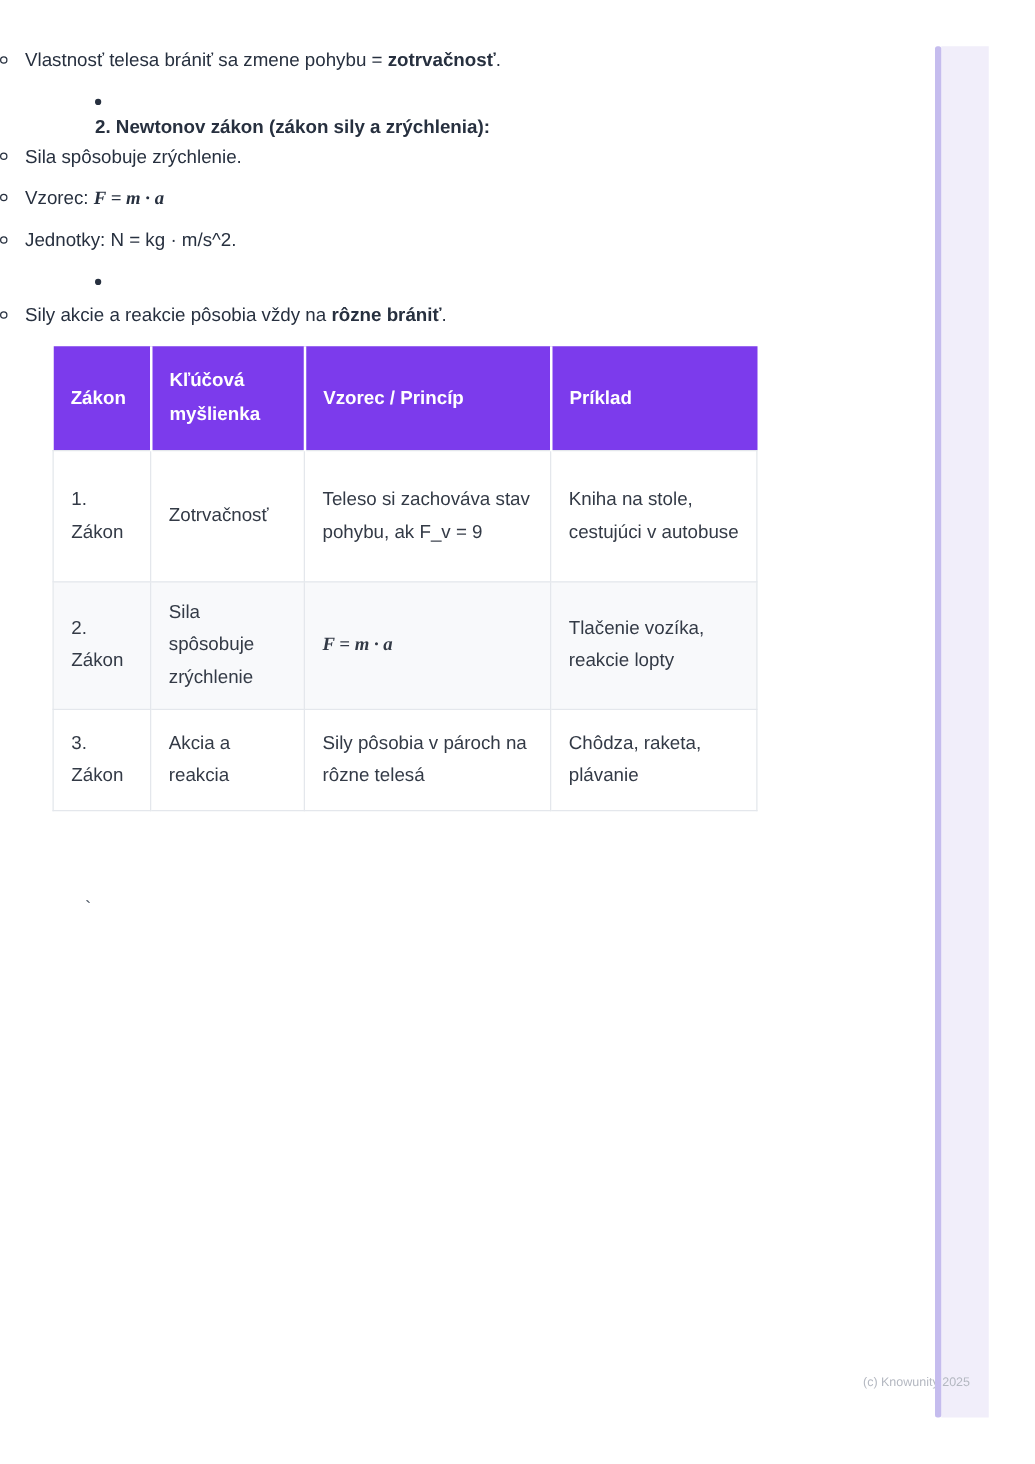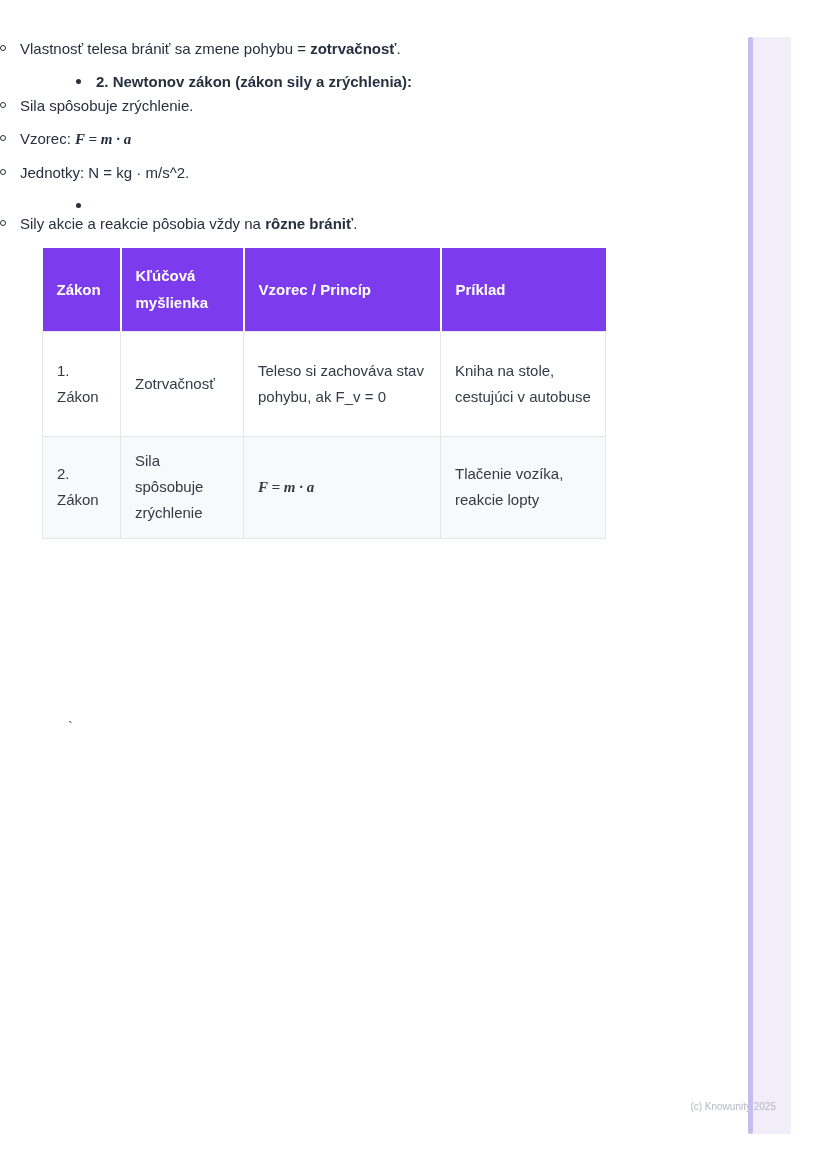--- a/index.html
+++ b/index.html
@@ -9,21 +9,21 @@
     background: #ffffff;
     font-family: "Liberation Sans", sans-serif;
     color: #27303f;
     overflow: hidden;
   }
   .content { padding-top: 40px; }
 
   
   .li { display: flex; align-items: flex-start; font-size: 15px; line-height: 17px; }
   .li .marker { flex: 0 0 20px; display: flex; justify-content: flex-start; }
-  .li.main { padding-left: 76px; margin-top: 12px; margin-bottom: 7px; font-weight: bold; }
+  .li.main { padding-left: 76px; margin-top: 12px; margin-bottom: 7px; font-weight: bold; flex-direction: column; }
   .li.sub  { margin-bottom: 16px; }
   .dot {
     width: 5px; height: 5px; border-radius: 50%;
     background: #27303f; margin-top: 6px;
   }
   .circle {
     width: 6px; height: 6px; border-radius: 50%;
     border: 1.5px solid #27303f; margin-top: 5px; background: transparent;
   }
   .b { font-weight: bold; }
@@ -159,28 +159,34 @@
         <th>Zákon</th>
         <th>Kľúčová myšlienka</th>
         <th>Vzorec / Princíp</th>
         <th>Príklad</th>
       </tr>
     </thead>
     <tbody>
       <tr class="r1">
         <td>1. Zákon</td>
         <td>Zotrvačnosť</td>
-        <td>Teleso si zachováva stav pohybu, ak F_v = 0</td>
+        <td>Teleso si zachováva stav pohybu, ak F_v = 9</td>
         <td>Kniha na stole, cestujúci v autobuse</td>
       </tr>
       <tr class="r2">
         <td>2. Zákon</td>
         <td>Sila spôsobuje zrýchlenie</td>
         <td class="math">F = m · a</td>
         <td>Tlačenie vozíka, reakcie lopty</td>
+      </tr>
+      <tr class="r3">
+        <td>3. Zákon</td>
+        <td>Akcia a reakcia</td>
+        <td>Sily pôsobia v pároch na rôzne telesá</td>
+        <td>Chôdza, raketa, plávanie</td>
       </tr>
     </tbody>
   </table>
 
   <span class="stray">`</span>
 
 </div>
 
 <div class="rail-track"></div>
 <div class="rail-thumb"></div>

